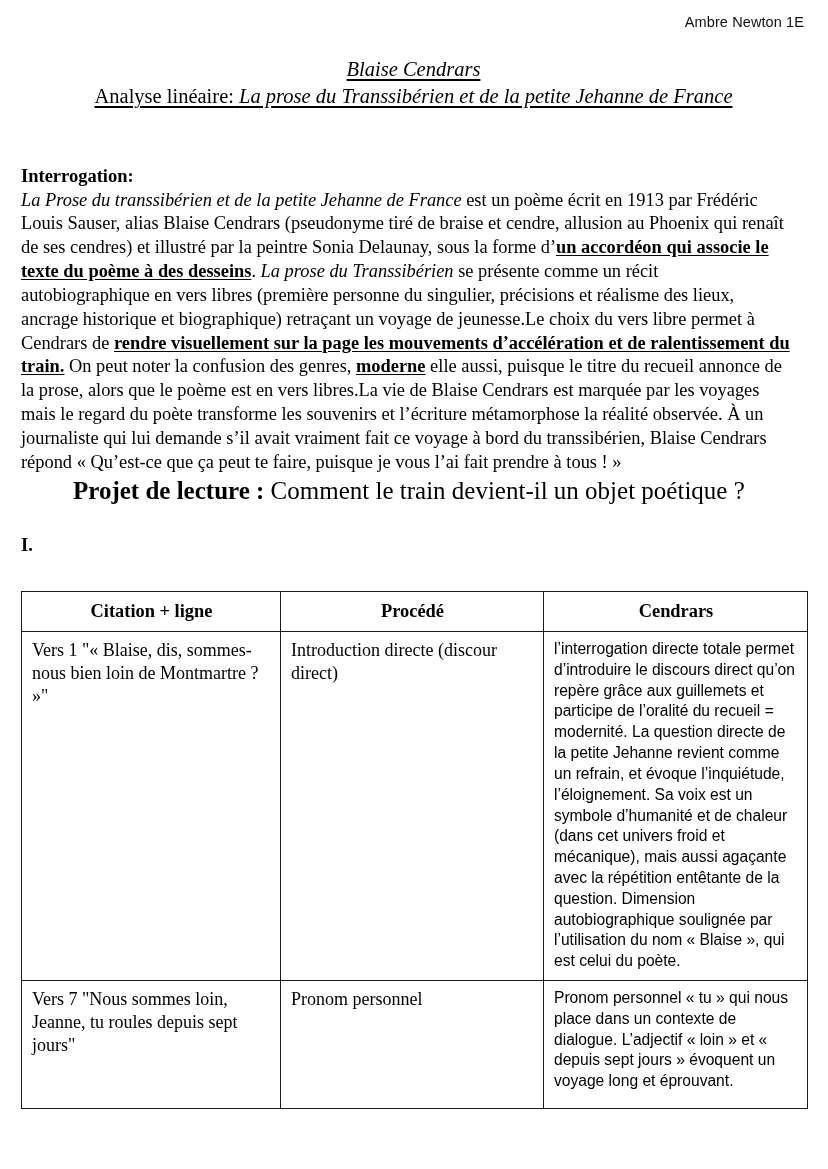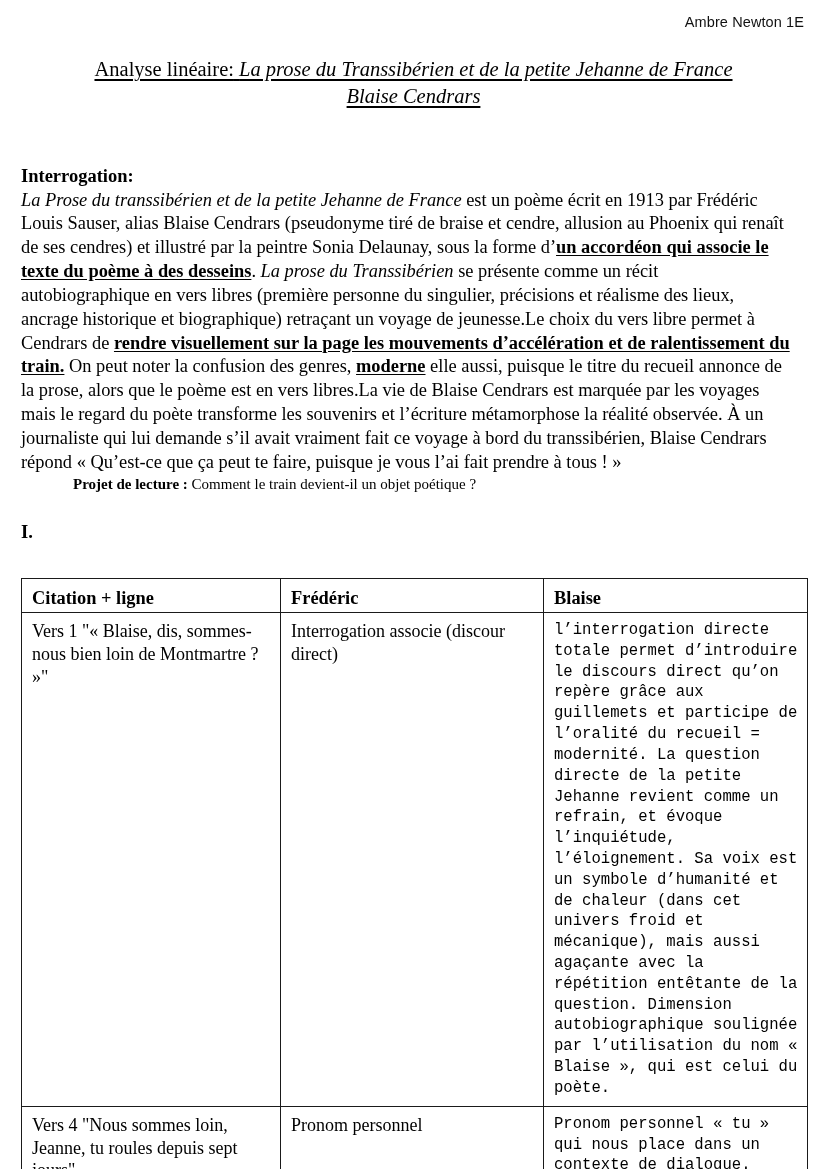--- a/index.html
+++ b/index.html
@@ -71,21 +71,21 @@
     margin: 0;
     padding-right: 16px;
   }
   .intro-body .it { font-style: italic; }
   .intro-body .bu {
     font-weight: bold;
     text-decoration: underline;
     text-underline-offset: 2px;
   }
   .projet-line {
-    font-size: 15px;
+    font-size: 25px;
     line-height: 1.295;
     margin: 0;
     text-indent: 52px;
   }
   .projet-line .b { font-weight: bold; }
 
   
   .roman-heading {
     font-weight: bold;
     font-size: 18.6px;
@@ -108,53 +108,54 @@
     border: 1.6px solid #1a1a1a;
     vertical-align: top;
     padding: 7px 9px 7px 10px;
     text-align: left;
   }
   .analysis-table th {
     font-weight: bold;
     font-size: 18.4px;
     line-height: 1.2;
     padding-top: 8px;
-    padding-bottom: 3px;
+    padding-bottom: 9px;
+    text-align: center;
   }
   .col-citation { width: 259px; }
   .col-procede  { width: 263px; }
   .col-analyse  { width: 264px; }
 
   td.cell-citation, td.cell-procede {
     font-size: 18px;
     line-height: 1.27;
   }
   td.cell-citation .vers {
     font-weight: normal;
   }
   
   td.cell-analyse {
-    font-family: Liberation Mono, monospace;
+    font-family: Liberation Sans, sans-serif;
     font-size: 15.6px;
     line-height: 1.335;
   }
 
   .row-1 td { height: 334px; }
   .row-2 td { height: 113px; }
 </style>
 </head>
 <body>
 
 <div class="page">
 
   <div class="doc-header">Ambre Newton 1E</div>
 
   <div class="doc-title">
+    <span class="t-line"><span class="u it">Blaise Cendrars</span></span>
     <span class="t-line"><span class="u">Analyse linéaire:</span><span class="u">&nbsp;</span><span class="u it">La prose du Transsibérien et de la petite Jehanne de France</span></span>
-    <span class="t-line"><span class="u it">Blaise Cendrars</span></span>
   </div>
 
   <div class="section-label">Interrogation:</div>
 
   <p class="intro-body" id="intro-segments"><span class="it">La Prose du transsibérien et de la petite Jehanne de France</span><span> est un poème écrit en 1913 par Frédéric Louis Sauser, alias Blaise Cendrars (pseudonyme tiré de braise et cendre, allusion au Phoenix qui renaît de ses cendres) et illustré par la peintre Sonia Delaunay, sous la forme d’</span><span class="bu">un accordéon qui associe le texte du poème à des desseins</span><span>. </span><span class="it">La prose du Transsibérien</span><span> se présente comme un récit autobiographique en vers libres (première personne du singulier, précisions et réalisme des lieux, ancrage historique et biographique) retraçant un voyage de jeunesse.Le choix du vers libre permet à Cendrars de </span><span class="bu">rendre visuellement sur la page les mouvements d’accélération et de ralentissement du train.</span><span> On peut noter la confusion des genres, </span><span class="bu">moderne</span><span> elle aussi, puisque le titre du recueil annonce de la prose, alors que le poème est en vers libres.La vie de Blaise Cendrars est marquée par les voyages mais le regard du poète transforme les souvenirs et l’écriture métamorphose la réalité observée. À un journaliste qui lui demande s’il avait vraiment fait ce voyage à bord du transsibérien, Blaise Cendrars répond « Qu’est-ce que ça peut te faire, puisque je vous l’ai fait prendre à tous ! »</span></p>
 
   <p class="projet-line"><span class="b">Projet de lecture :</span><span> Comment le train devient-il un objet poétique ?</span></p>
 
   <div class="roman-heading">
     <span class="num">I.</span>
@@ -162,32 +163,32 @@
 
   <table class="analysis-table">
     <colgroup>
       <col class="col-citation">
       <col class="col-procede">
       <col class="col-analyse">
     </colgroup>
     <thead>
       <tr>
         <th>Citation + ligne</th>
-        <th>Frédéric</th>
-        <th>Blaise</th>
+        <th>Procédé</th>
+        <th>Cendrars</th>
       </tr>
     </thead>
     <tbody>
       <tr class="row-1">
         <td class="cell-citation"><span class="vers">Vers 1</span><span> "« Blaise, dis, sommes-nous bien loin de Montmartre ? »"</span></td>
-        <td class="cell-procede">Interrogation associe (discour direct)</td>
+        <td class="cell-procede">Introduction directe (discour direct)</td>
         <td class="cell-analyse">l’interrogation directe totale permet d’introduire le discours direct qu’on repère grâce aux guillemets et participe de l’oralité du recueil = modernité. La question directe de la petite Jehanne revient comme un refrain, et évoque l’inquiétude, l’éloignement. Sa voix est un symbole d’humanité et de chaleur (dans cet univers froid et mécanique), mais aussi agaçante avec la répétition entêtante de la question. Dimension autobiographique soulignée par l’utilisation du nom « Blaise », qui est celui du poète.</td>
       </tr>
       <tr class="row-2">
-        <td class="cell-citation"><span class="vers">Vers 4</span><span> "Nous sommes loin, Jeanne, tu roules depuis sept jours"</span></td>
+        <td class="cell-citation"><span class="vers">Vers 7</span><span> "Nous sommes loin, Jeanne, tu roules depuis sept jours"</span></td>
         <td class="cell-procede">Pronom personnel</td>
         <td class="cell-analyse">Pronom personnel « tu » qui nous place dans un contexte de dialogue. L’adjectif « loin » et « depuis sept jours » évoquent un voyage long et éprouvant.</td>
       </tr>
 
     </tbody>
   </table>
 
 </div>
 
 </body></html>

